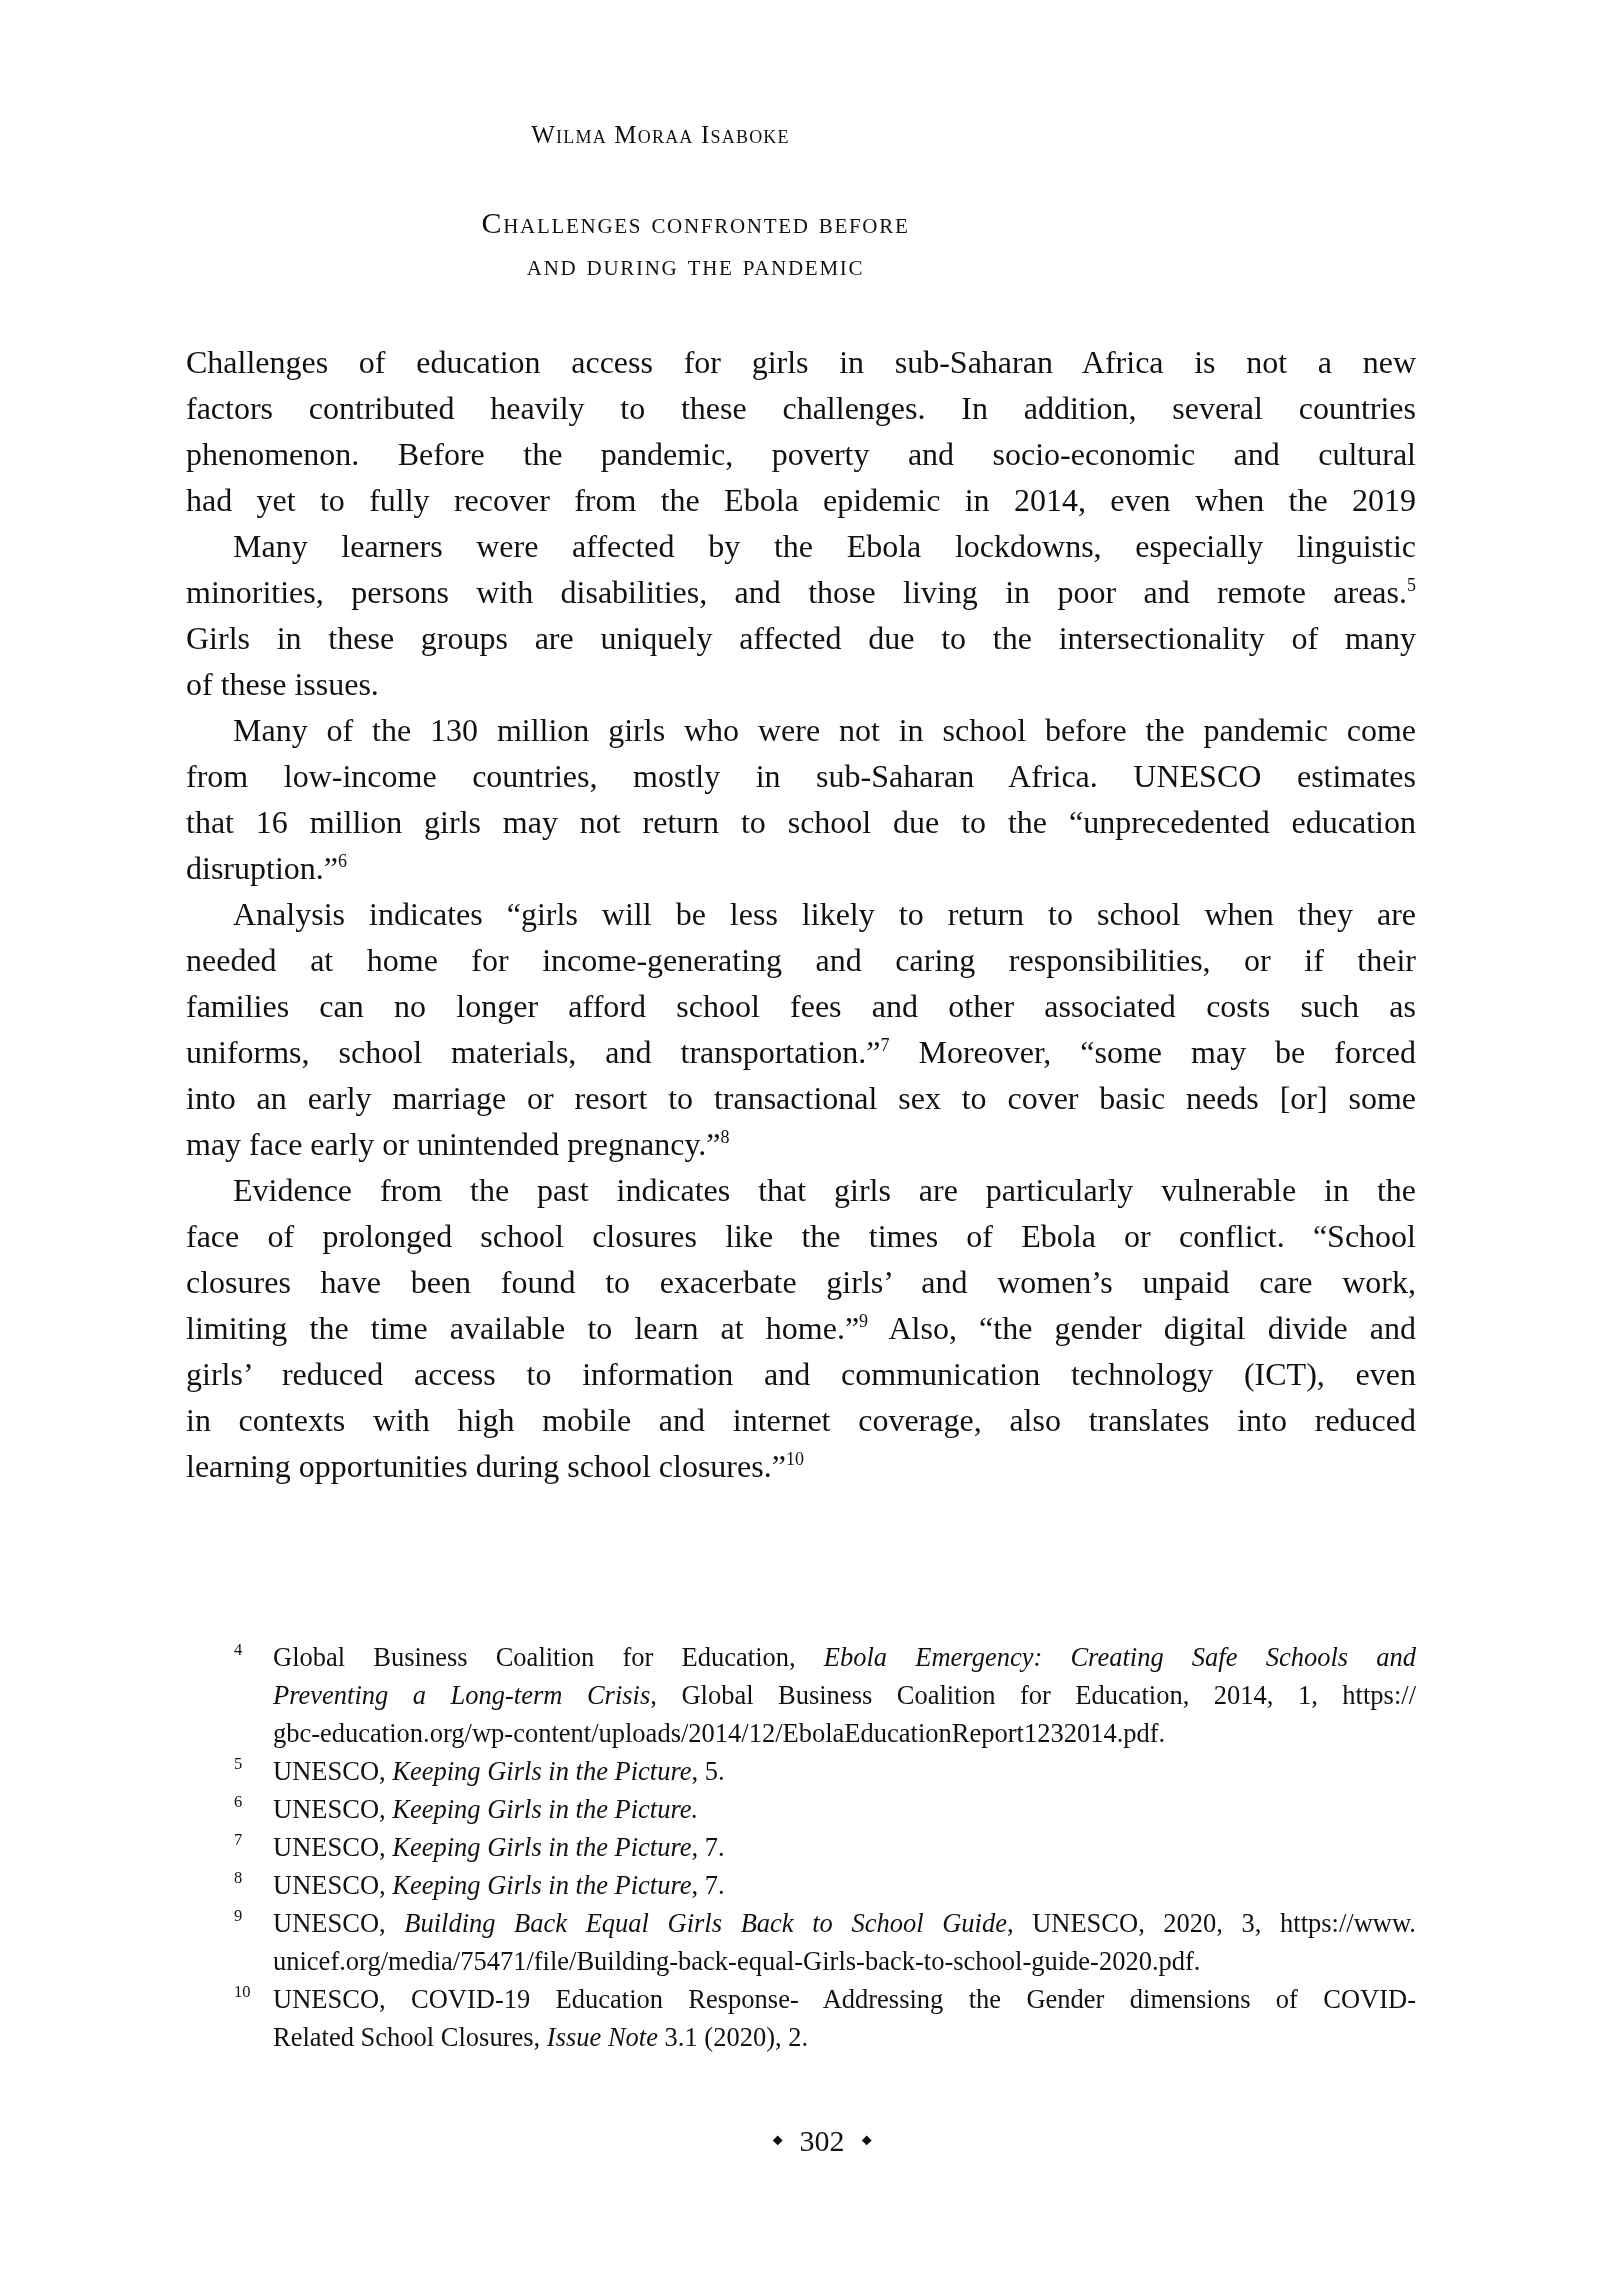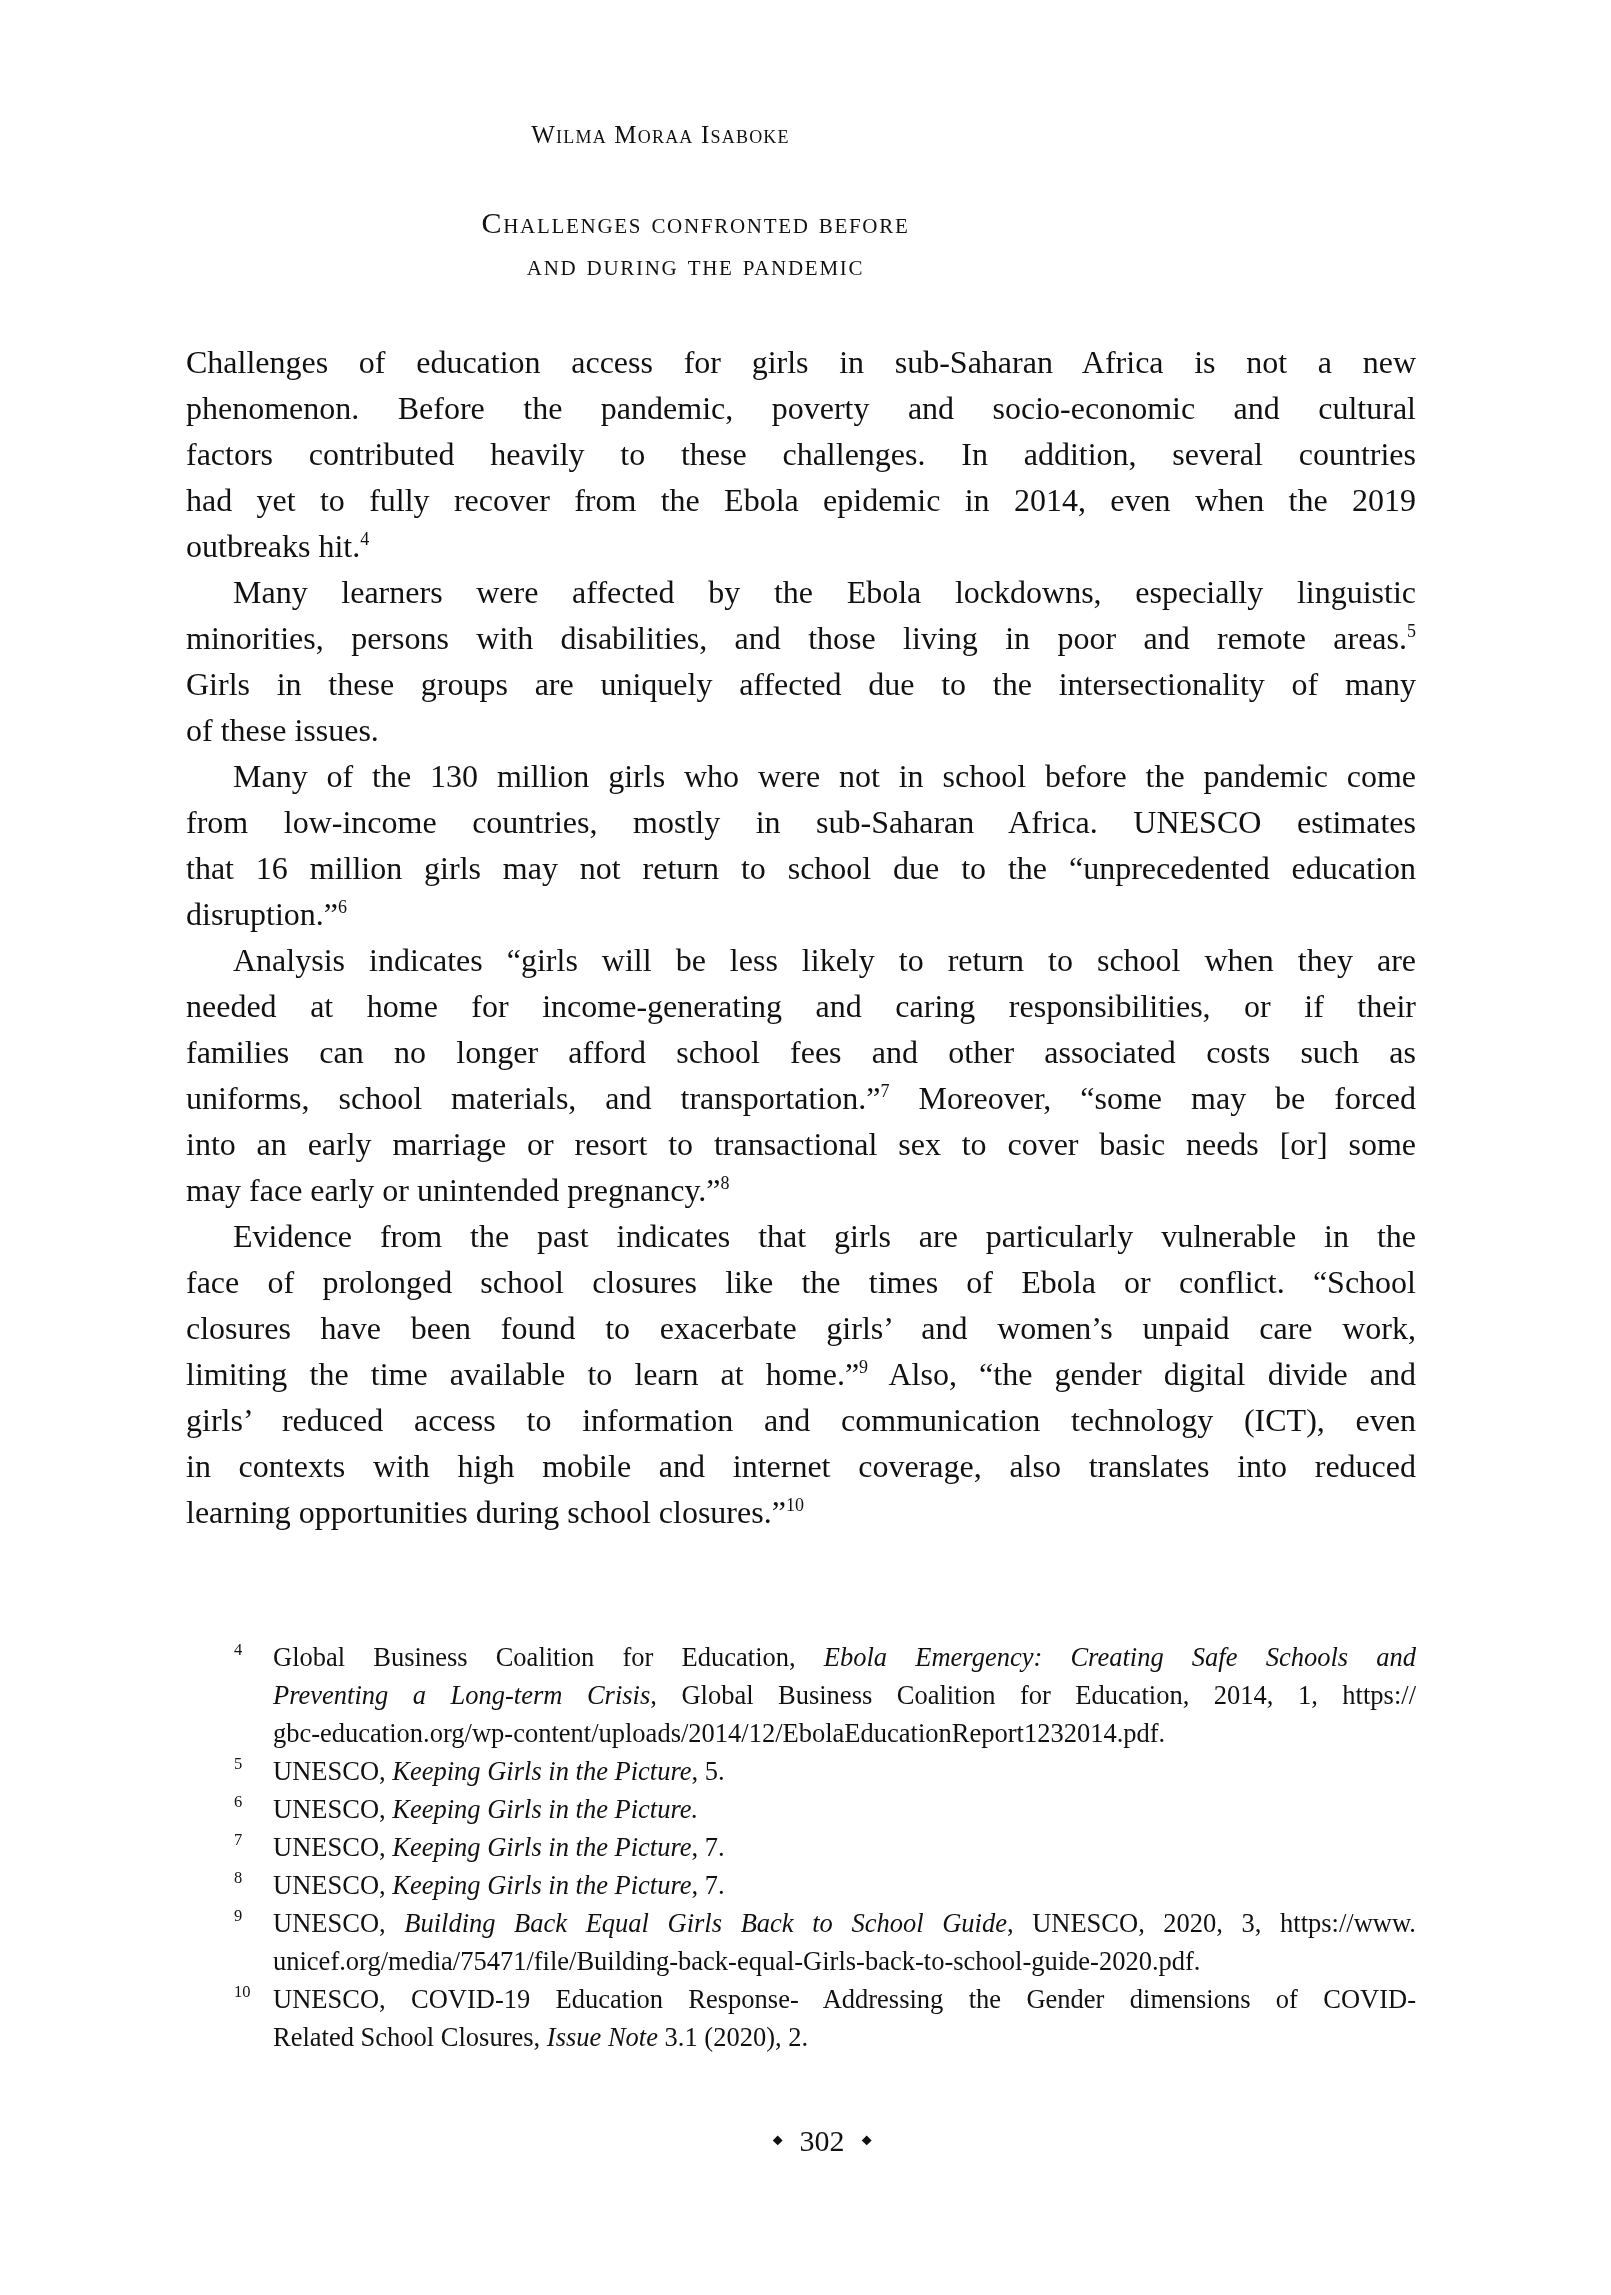--- a/index.html
+++ b/index.html
@@ -30,24 +30,23 @@
 
 <div class="section-title">
   <span class="tl">Challenges confronted before</span>
   <span class="tl">and during the pandemic</span>
 </div>
 
 <div class="body-text">
 
   <div>
     <span class="line">Challenges of education access for girls in sub-Saharan Africa is not a new</span>
+    <span class="line">factors contributed heavily to these challenges. In addition, several countries</span>
     <span class="line">phenomenon. Before the pandemic, poverty and socio-economic and cultural</span>
-    <span class="line">factors contributed heavily to these challenges. In addition, several countries</span>
     <span class="line">had yet to fully recover from the Ebola epidemic in 2014, even when the 2019</span>
-    <span class="line last"><span>outbreaks hit.</span><sup>4</sup></span>
   </div>
 
   <div>
     <span class="line indent">Many learners were affected by the Ebola lockdowns, especially linguistic</span>
     <span class="line"><span>minorities, persons with disabilities, and those living in poor and remote areas.</span><sup>5</sup></span>
     <span class="line">Girls in these groups are uniquely affected due to the intersectionality of many</span>
     <span class="line last">of these issues.</span>
   </div>
 
   <div>

